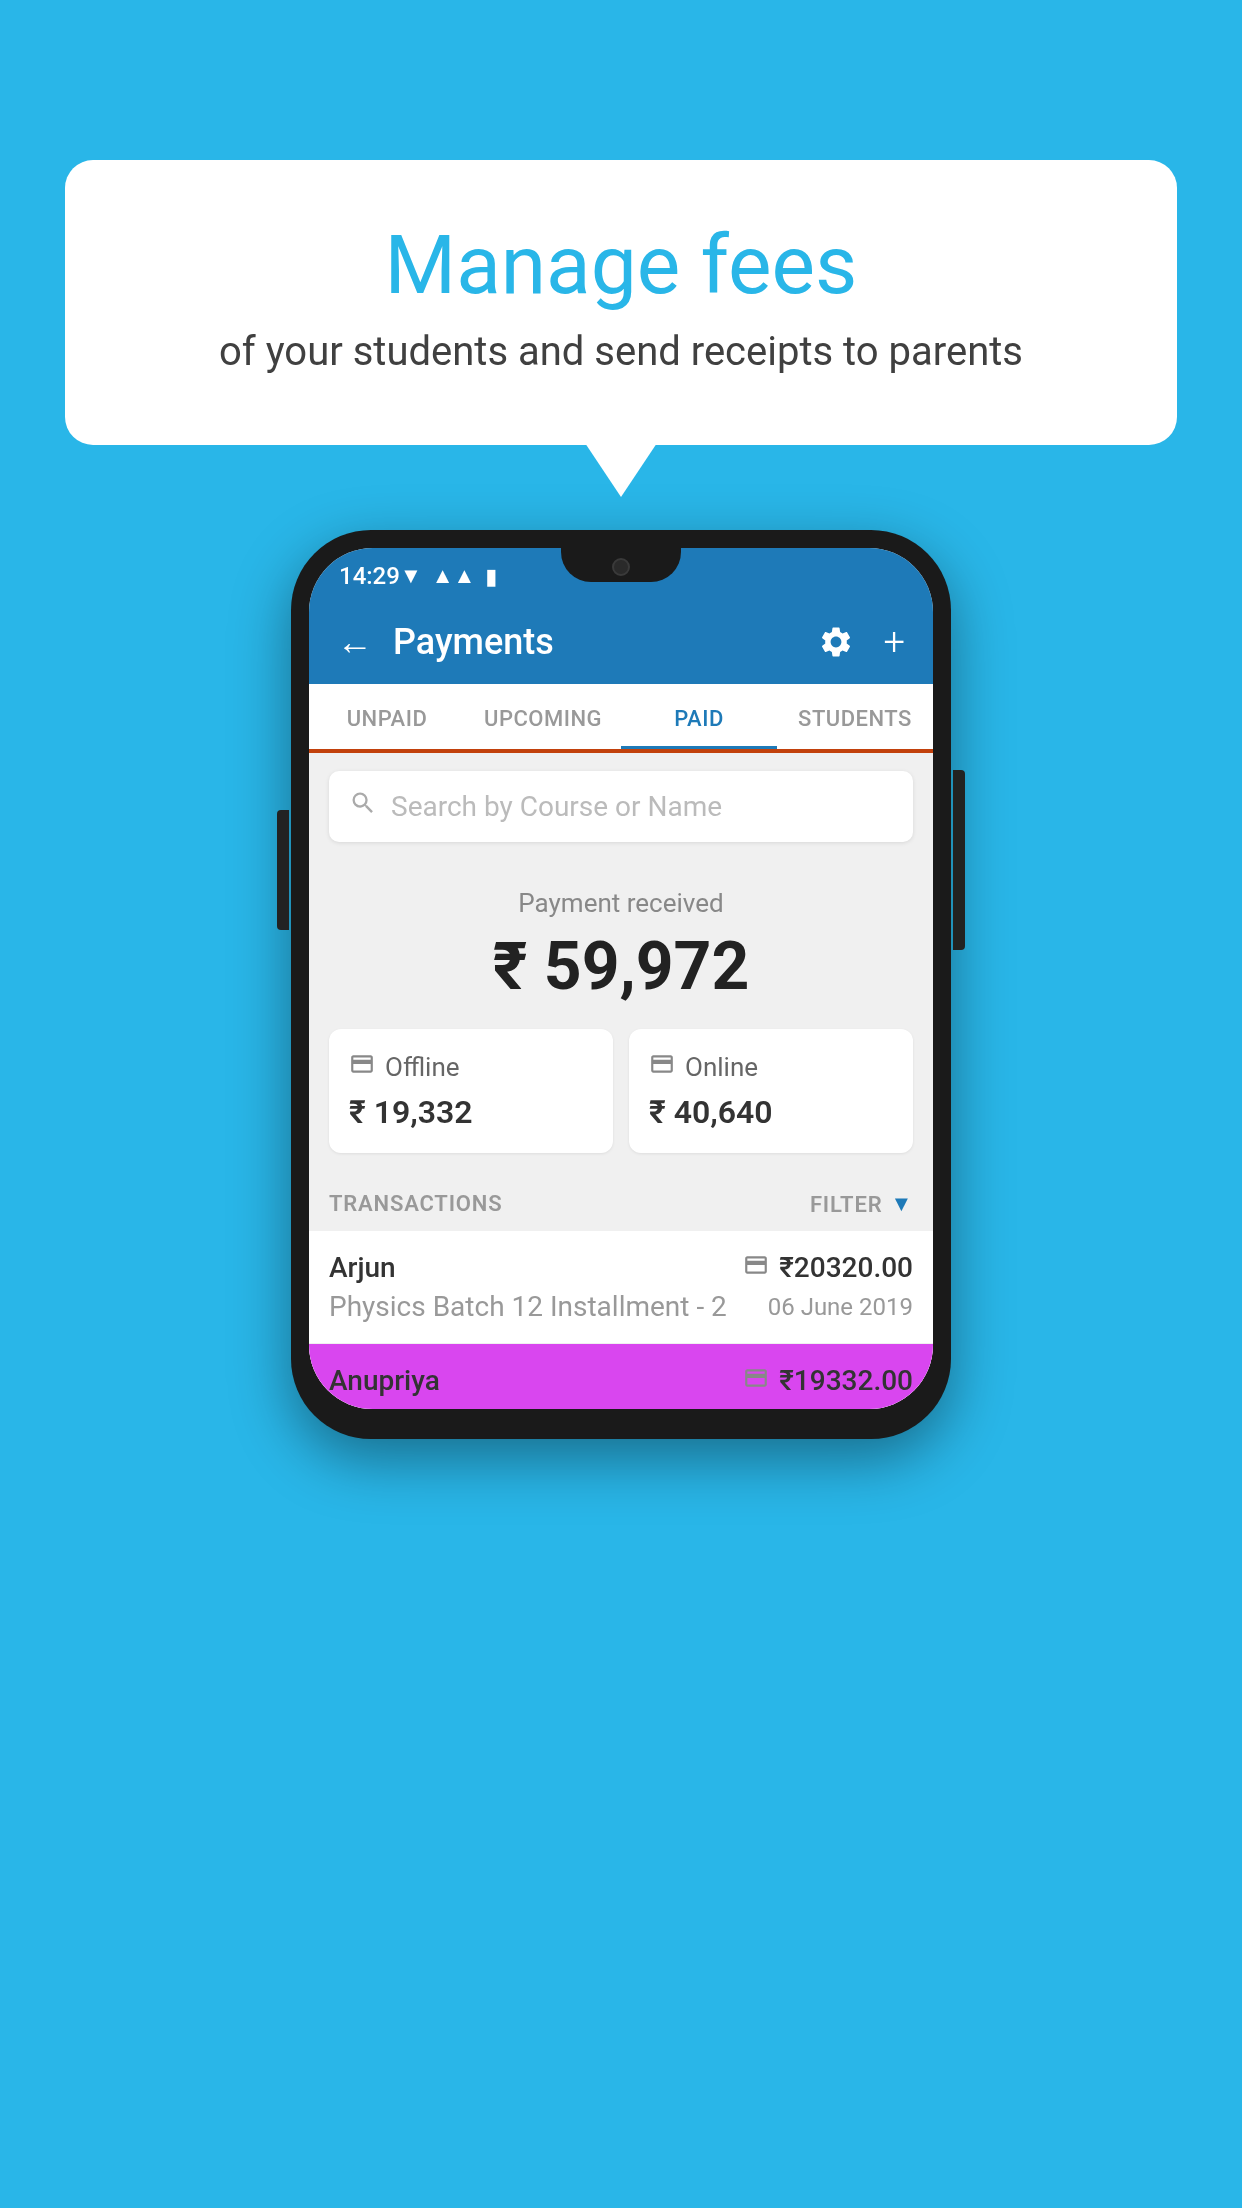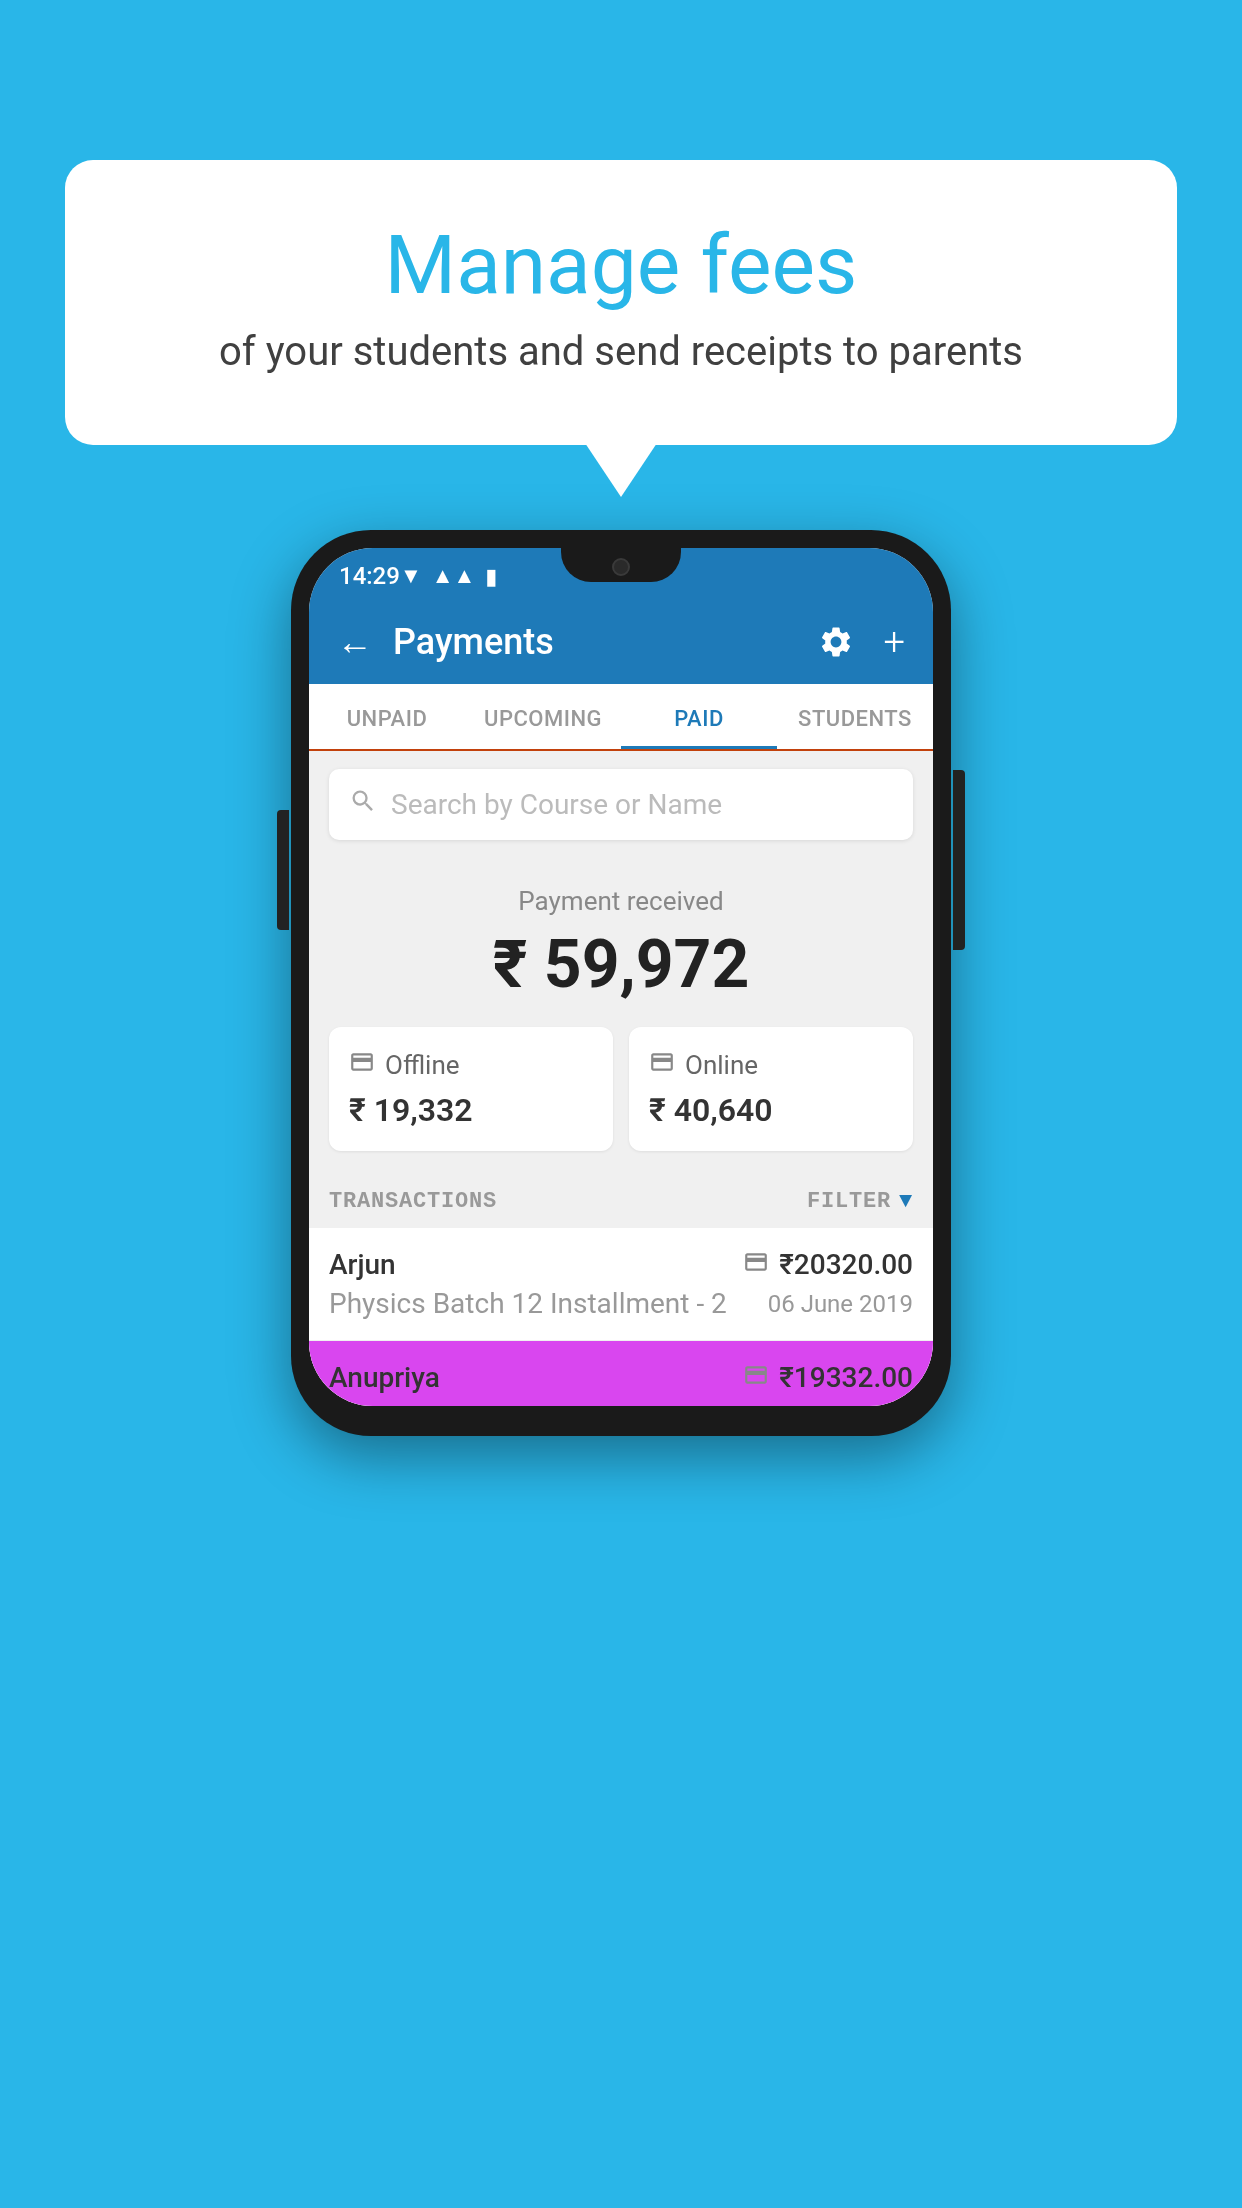--- a/index.html
+++ b/index.html
@@ -192,21 +192,21 @@
     .gear-svg {
       width: 36px;
       height: 36px;
       fill: white;
     }
 
     
     .tabs {
       background: white;
       display: flex;
-      border-bottom: 2px solid #c2410c;
+      border-bottom: 4px solid #c2410c;
     }
 
     .tab {
       flex: 1;
       text-align: center;
       padding: 22px 0 18px;
       font-size: 22px;
       font-weight: 500;
       color: #999;
       letter-spacing: 0.5px;
@@ -306,24 +306,22 @@
     .card-amount {
       font-size: 32px;
       font-weight: 600;
       color: #333;
     }
 
     
     .transactions-header {
       display: flex;
       justify-content: space-between;
-      align-items: center;
       padding: 18px 20px 14px;
       background: #f0f0f0;
-      font-family: Liberation Mono, monospace;
     }
 
     .transactions-label {
       font-size: 22px;
       font-weight: 600;
       color: #999;
       letter-spacing: 0.8px;
     }
 
     .filter-label {

